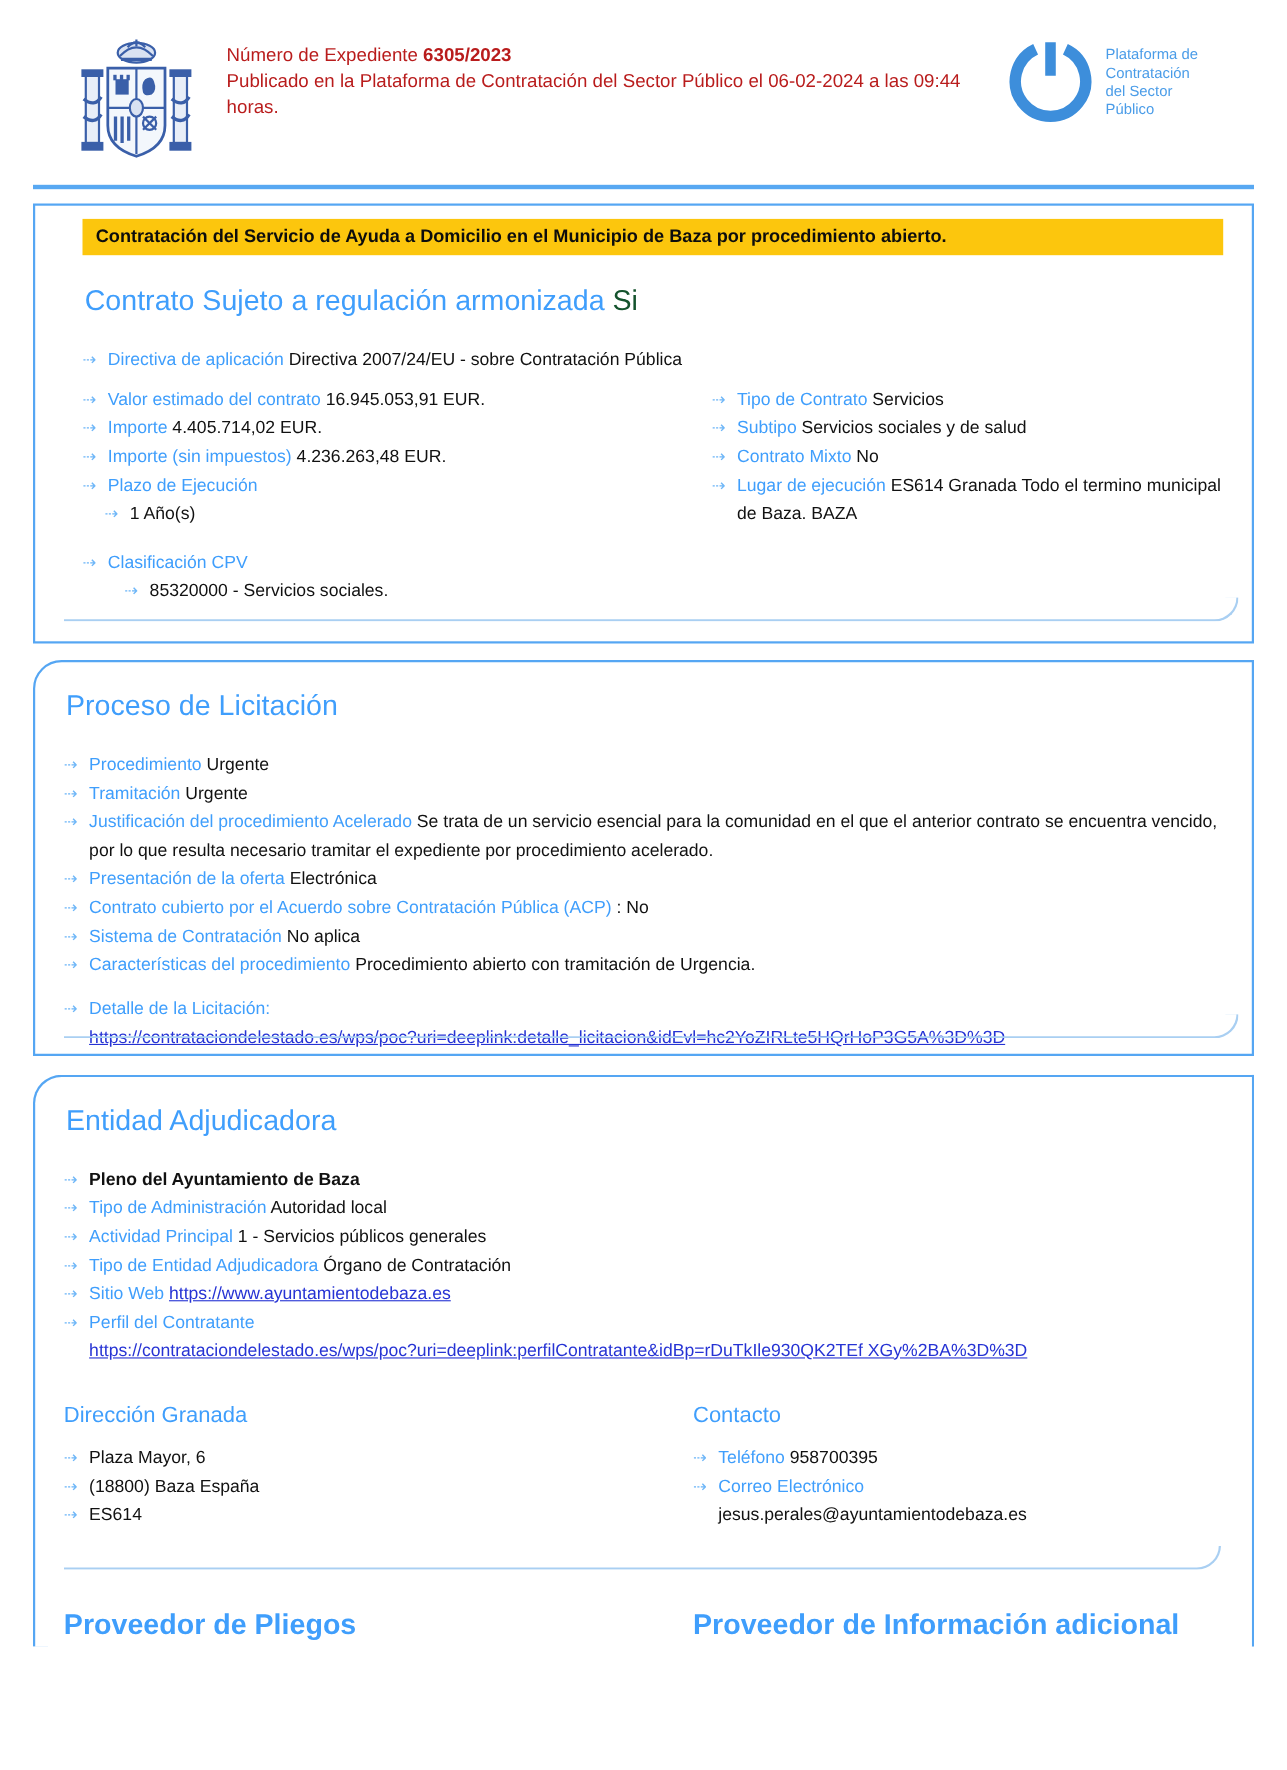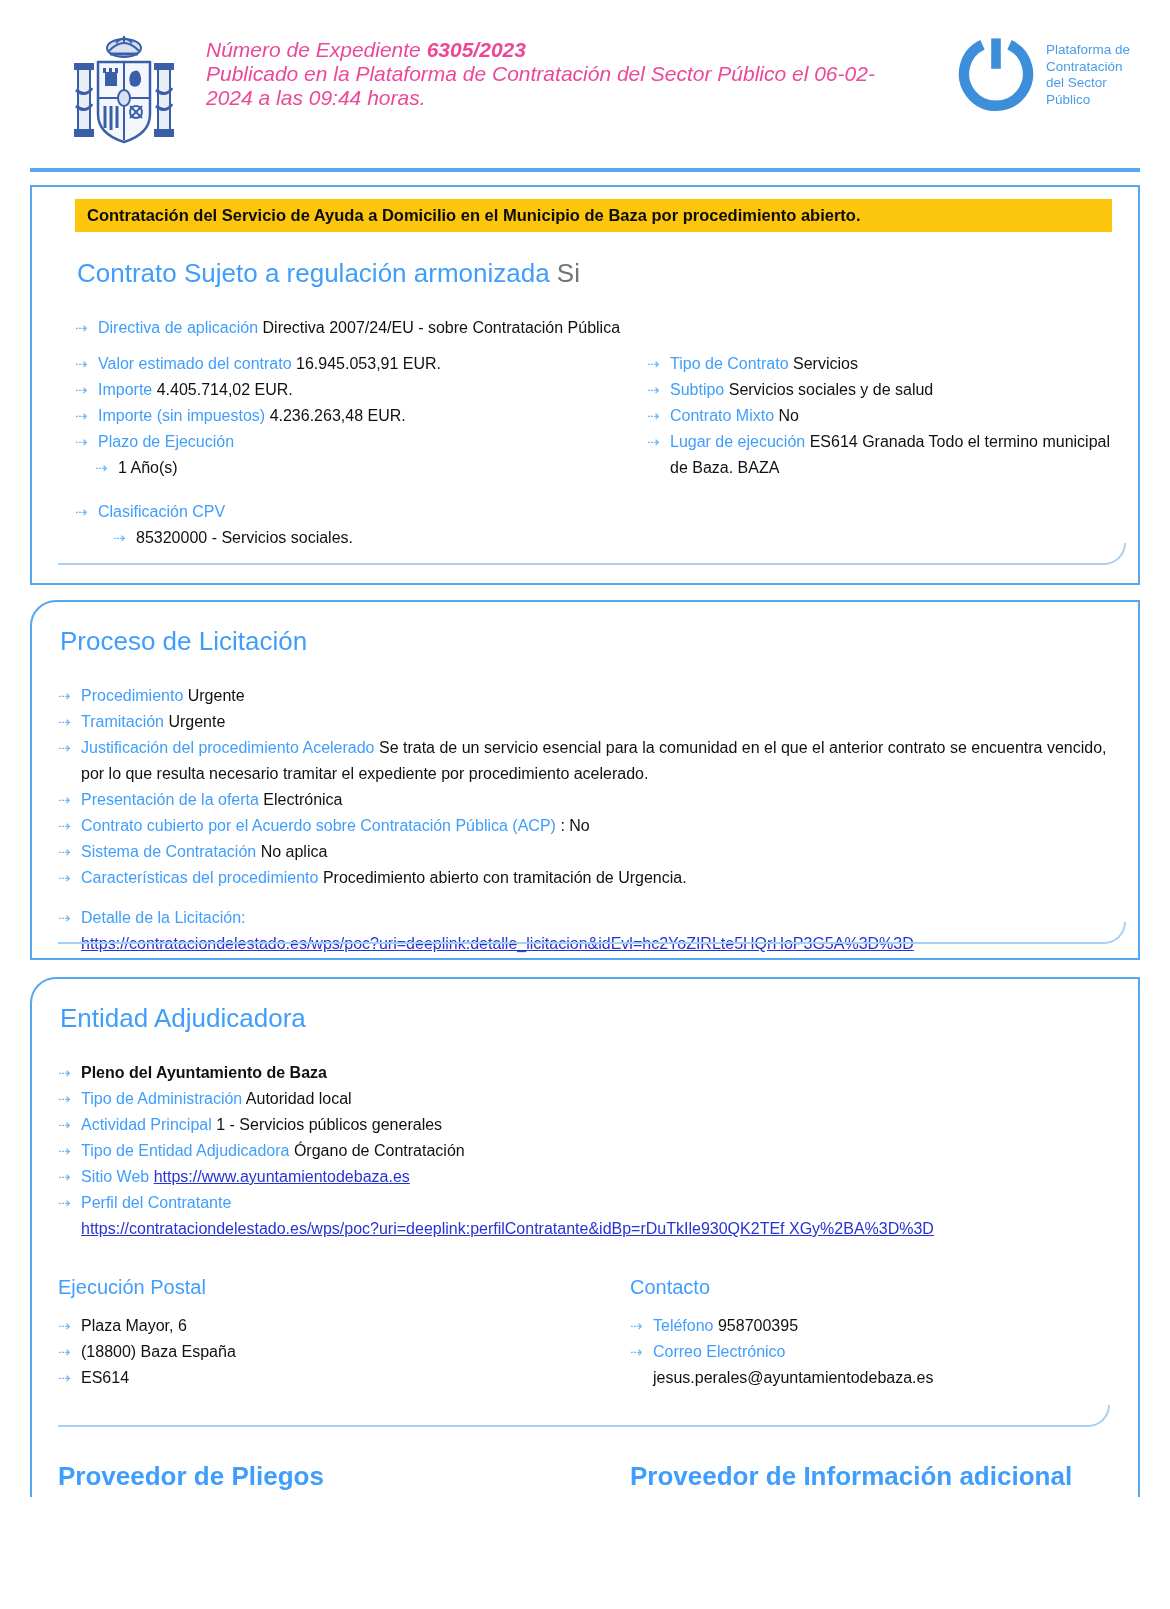--- a/index.html
+++ b/index.html
@@ -6,35 +6,35 @@
   body{
     width:1170px;height:1609px;background:#ffffff;overflow:hidden;
     font-family:"Liberation Sans","DejaVu Sans",sans-serif;color:#1b1b1b;
     position:relative;
   }
   
   .header{display:flex;align-items:flex-start;margin:34px 0 0 72px;}
   .escudo{width:104px;height:118px;flex:none;}
   .header-text{margin-left:30px;padding-top:4px;}
   .doc-title{font-size:27px;font-weight:bold;color:#0d0d0d;margin:0 0 7px 0;letter-spacing:.2px;}
-  .meta{color:#ec4899;font-size:21px;line-height:24px;width:700px;font-style:italic;}
+  .meta{color:#b91c1c;font-size:17px;line-height:24px;width:700px;}
   .meta b{font-weight:bold;}
-  .logo{position:absolute;top:30px;left:956px;display:flex;align-items:flex-start;}
+  .logo{position:absolute;top:30px;left:915px;display:flex;align-items:flex-start;}
   .logo svg{width:80px;height:84px;flex:none;}
   .logo-text{margin-left:10px;color:#4a9ce8;font-size:13.5px;line-height:16.5px;padding-top:12px;}
   .rule{border:none;border-top:4px solid #58a8f2;margin:16px 30px 13px 30px;}
   
   .box{border:2px solid #55a6f3;margin:0 30px;padding:10px 26px 0 26px;box-sizing:border-box;position:relative;background:#fff;}
   .box.round-tl{border-top-left-radius:26px;}
   #box1{height:400px;padding-left:43px;}
   #box2{margin-top:15px;height:360px;}
   #box3{margin-top:17px;height:520px;border-bottom:none;}
   .banner{background:#fcc60d;padding:7px 12px;font-weight:bold;font-size:16.5px;color:#0d0d0d;margin:2px 0 0 0;}
   .sec-title{color:#3f9efc;font-size:26px;font-weight:400;margin:26px 0 0 2px;}
-  .sec-title .blackpart{color:#737373;}
+  .sec-title .blackpart{color:#14532d;}
   
   .row{position:relative;padding-left:23px;font-size:16px;line-height:26px;}
   .arr{position:absolute;left:0;top:0;color:#6fb7f8;font-size:15px;}
   .label{color:#3f9efc;}
   .value{color:#111;}
   .value.bold{font-weight:bold;}
   .sub1{margin-left:20px;}
   .sub2{margin-left:38px;}
   .link{color:#2633d4;text-decoration:underline;cursor:pointer;}
   .urlrow{padding-left:23px;font-size:16px;line-height:26px;}
@@ -282,21 +282,21 @@
     <span class="arr">⇢</span>
     <span class="label">Perfil del Contratante</span>
   </div>
   <div class="urlrow">
     <a class="link">https://contrataciondelestado.es/wps/poc?uri=deeplink:perfilContratante&amp;idBp=rDuTkIle930QK2TEf XGy%2BA%3D%3D</a>
   </div>
 
   <div class="gap34"></div>
   <div class="cols">
     <div class="col-left">
-      <div class="subhead">Ejecución Postal</div>
+      <div class="subhead">Dirección Granada</div>
       <div class="gap14"></div>
       <div class="row">
         <span class="arr">⇢</span>
         <span class="value">Plaza Mayor, 6</span>
       </div>
       <div class="row">
         <span class="arr">⇢</span>
         <span class="value">(18800) Baza España</span>
       </div>
       <div class="row">

